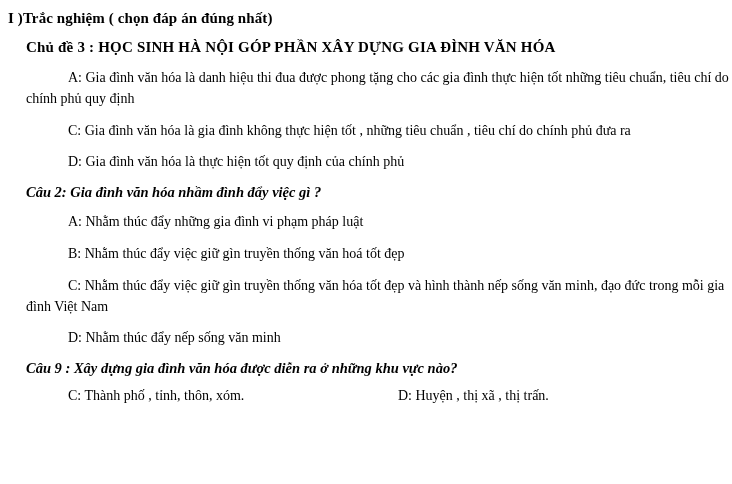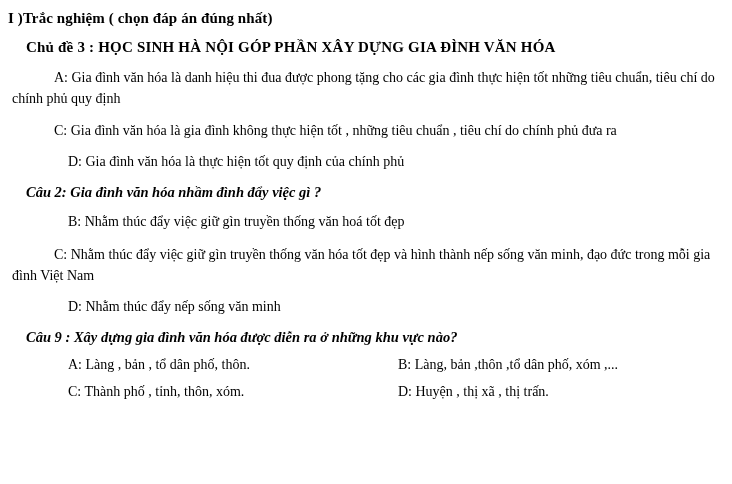--- a/index.html
+++ b/index.html
@@ -46,21 +46,21 @@
     text-indent: 42px;
   }
   .answer-wrap {
     font-size: 14px;
     margin: 11px 0 0 0;
     line-height: 1.5;
     padding-left: 68px;
     text-indent: -42px;
   }
   .answer-wrap.flush {
-    padding-left: 12px;
+    padding-left: 26px;
     text-indent: 42px;
   }
   .two-col {
     margin: 11px 0 0 68px;
     font-size: 14px;
     display: flex;
   }
   .two-col .col-a {
     width: 330px;
     flex: 0 0 330px;
@@ -81,32 +81,29 @@
 
   <div class="answer-wrap flush">A: Gia đình văn hóa là danh hiệu thi đua được phong tặng cho các gia đình thực hiện tốt những tiêu chuẩn, tiêu chí do chính phủ quy định</div>
 
 
   <div class="answer-wrap flush">C: Gia đình văn hóa là gia đình không thực hiện tốt , những tiêu chuẩn , tiêu chí do chính phủ đưa ra</div>
 
   <div class="answer-block">D: Gia đình văn hóa là thực hiện tốt quy định của chính phủ</div>
 
   <div class="question">Câu 2: Gia đình văn hóa nhầm đình  đẩy việc gì ?</div>
 
+  <div class="answer-block">A: Nhằm thúc đẩy những gia đình vi phạm pháp luật</div>
 
   <div class="answer-block">B: Nhằm thúc đẩy việc giữ gìn truyền thống văn hoá tốt đẹp</div>
 
   <div class="answer-wrap flush">C: Nhằm thúc đẩy việc giữ gìn truyền thống văn hóa tốt đẹp và hình thành nếp sống văn minh, đạo đức trong mỗi gia đình Việt Nam</div>
 
   <div class="answer-block">D: Nhằm thúc đẩy nếp sống văn minh</div>
 
   <div class="question">Câu 9 :  Xây dựng gia đình văn hóa được diễn ra ở những khu vực nào?</div>
 
-  <div class="two-col">
-    <div class="col-a">A: Làng , bản , tổ dân phố, thôn.</div>
-    <div class="col-b">B: Làng, bản ,thôn ,tổ dân phố, xóm ,...</div>
-  </div>
 
   <div class="two-col">
     <div class="col-a">C: Thành phố , tỉnh, thôn, xóm.</div>
     <div class="col-b">D: Huyện , thị xã , thị trấn.</div>
   </div>
 
 </div>
 
 </body></html>

